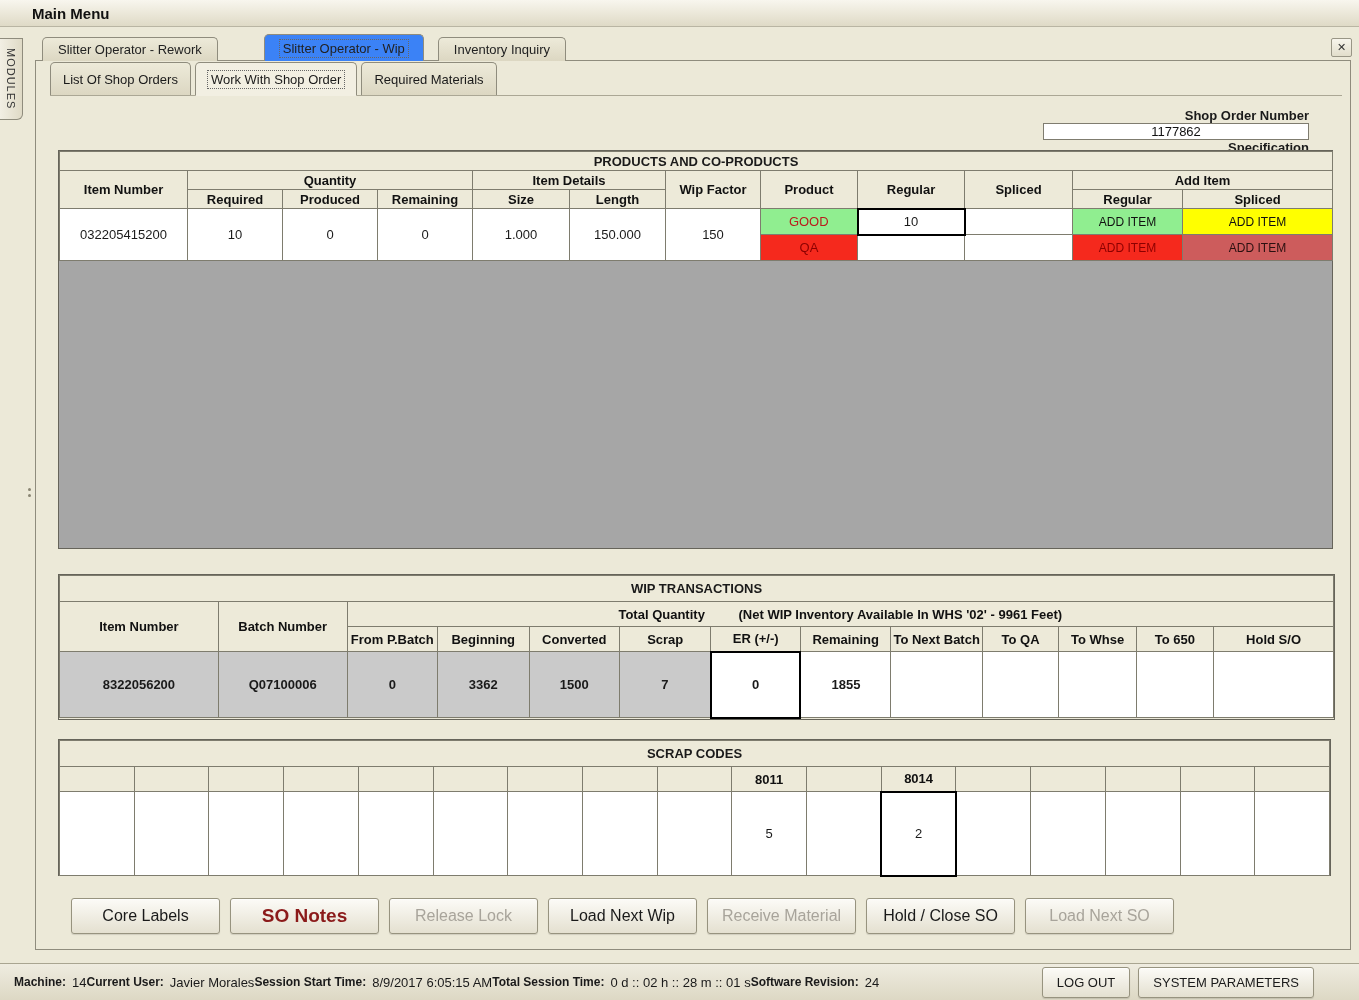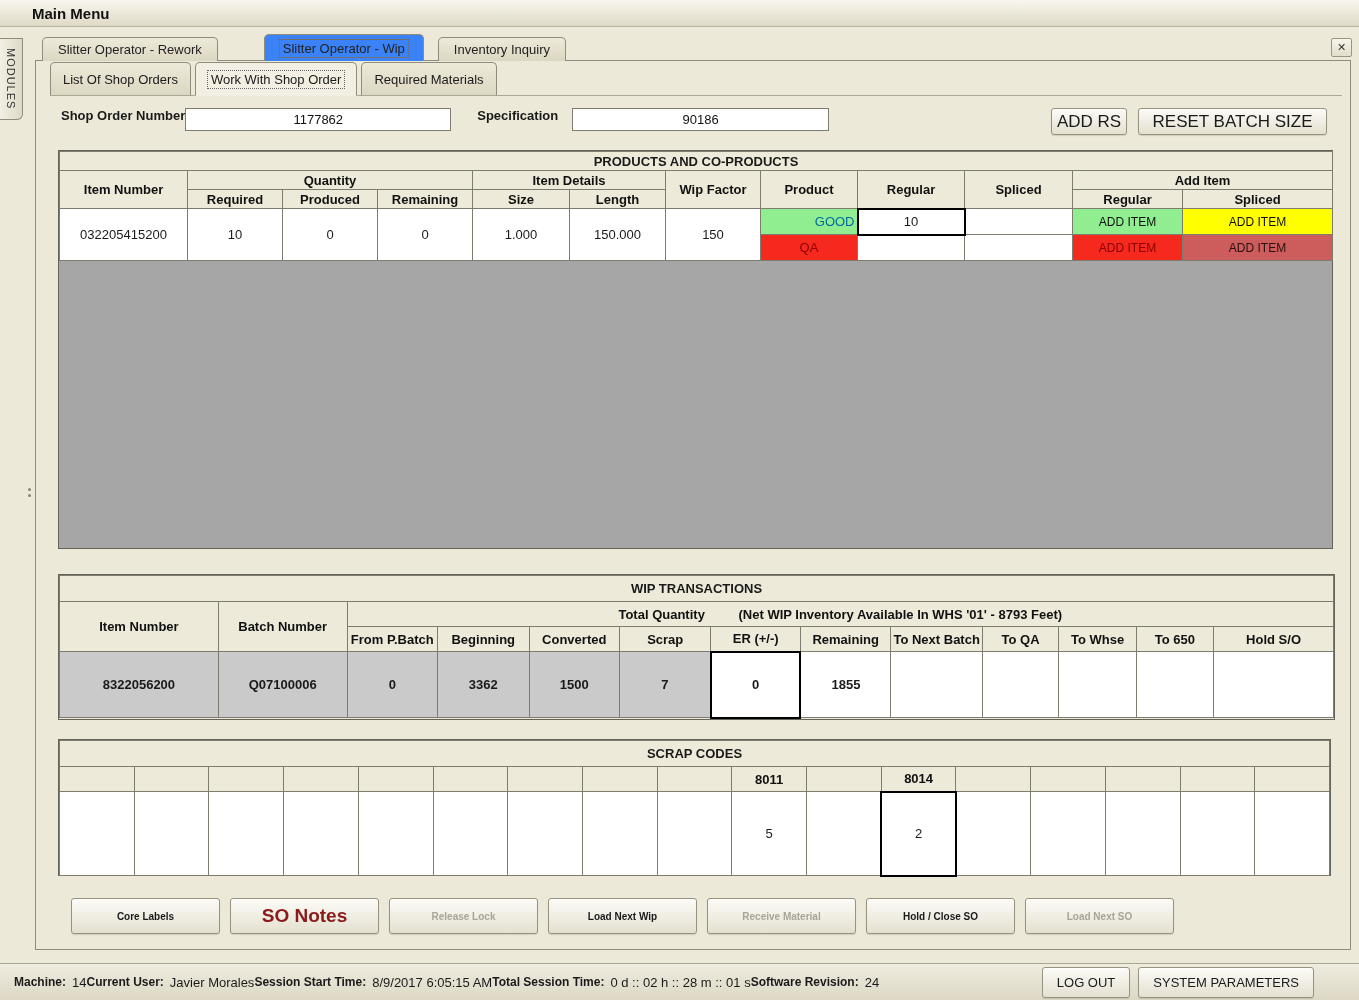--- a/index.html
+++ b/index.html
@@ -75,22 +75,22 @@
     display:flex; align-items:center; padding:16px 12px; height:23px;
     background:linear-gradient(#EDEAD9,#DCD7C2);
     border:1px solid #8F8C7D; border-bottom:none;
     border-radius:5px 5px 0 0; font-size:13px; white-space:nowrap;
   }
   .sub-tab.active { height:26px; background:#F2EFE2; margin-bottom:-1px; border-bottom:1px solid #F2EFE2; }
   .sub-tab.active .tab-label { outline:1px dotted #666; padding:1px 3px; }
 
   
   .form-row {
-    position:absolute; left:25px; right:23px; top:47px; height:28px;
-    display:flex; align-items:flex-start; font-size:13px;
+    position:absolute; left:25px; right:41px; top:47px; height:28px;
+    display:flex; align-items:flex-end; font-size:13px;flex-direction:column;
   }
   .form-label { font-weight:bold; white-space:nowrap; }
   .form-input {
     height:23px; border:1px solid #7F7C6F; background:#fff;
     text-align:center; font:13px "Liberation Sans", sans-serif; color:#111;
   }
   .btn {
     background:linear-gradient(#FCFBF7,#E4E0D0);
     border:1px solid #97937F; border-radius:3px;
     font-family:"Liberation Sans", sans-serif; font-size:17px; color:#1a1a1a;
@@ -112,21 +112,21 @@
   .bold { font-weight:bold; }
   .focus-cell { border:2px solid #000 !important; }
 
   .products-box {
     position:absolute; left:22px; top:89px; width:1275px; height:399px;
     background:#A6A6A6; border:1px solid #66645A;
   }
   .products-box .r-title td { height:19px; }
   .products-box th { height:19px; font-size:13px; }
   .products-box .r-data td { height:26px; }
-  .cell-good { background:#90EE90; color:#0369a1;text-align:right; }
+  .cell-good { background:#90EE90; color:#b91c1c; }
   .cell-qa { background:#F5291D; color:#8B0000; }
   .cell-add-green { background:#90EE90; color:#111; font-size:12px; }
   .cell-add-yellow { background:#FFFF00; color:#111; font-size:12px; }
   .cell-add-red { background:#F5291D; color:#8B0000; font-size:12px; }
   .cell-add-rose { background:#CD5C5C; color:#2a1010; font-size:12px; }
 
   .wip-box { position:absolute; left:22px; top:513px; width:1277px; height:146px; border:1px solid #66645A; }
   .wip-box .r-title td { height:26px; }
   .wip-box th { height:25px; }
   .wip-box .r-data td { height:66px; }
@@ -136,21 +136,21 @@
   .scrap-box { position:absolute; left:22px; top:678px; width:1273px; height:137px; border:1px solid #66645A; }
   .scrap-box .r-title td { height:26px; }
   .scrap-box th { height:25px; }
   .scrap-box .r-data td { height:84px; vertical-align:middle; }
 
   
   .actions-row {
     position:absolute; left:35px; top:837px; height:36px;
     display:flex; gap:10px; align-items:center;
   }
-  .action-btn { width:149px; height:36px; font-size:10px; font-weight:700; }
+  .action-btn { width:149px; height:36px; font-size:16px; font-weight:400; }
   .action-btn.so-notes { font-size:19px; font-weight:bold; color:#8B1A1A; }
 
   
   .status-bar {
     position:absolute; left:0; bottom:0; width:1359px; height:37px;
     background:linear-gradient(#EFECE0,#DDD8C4);
     border-top:1px solid #A9A591;
     display:flex; align-items:center;
     padding:0 45px 0 14px; font-size:13px;
   }
@@ -292,21 +292,21 @@
       </colgroup>
       <tbody>
           <tr class="r-title">
         <td colspan="13" class="tbl-title">WIP TRANSACTIONS</td>
       </tr>
       <tr>
         <th rowspan="2">Item Number</th>
         <th rowspan="2">Batch Number</th>
         <th colspan="11" class="wip-total-head">
           <span>Total Quantity</span>
-          <span>(Net WIP Inventory Available In WHS '01' - 8793 Feet)</span>
+          <span>(Net WIP Inventory Available In WHS '02' - 9961 Feet)</span>
         </th>
       </tr>
       <tr>
         <th>From P.Batch</th>
         <th>Beginning</th>
         <th>Converted</th>
         <th>Scrap</th>
         <th>ER (+/-)</th>
         <th>Remaining</th>
         <th>To Next Batch</th>

